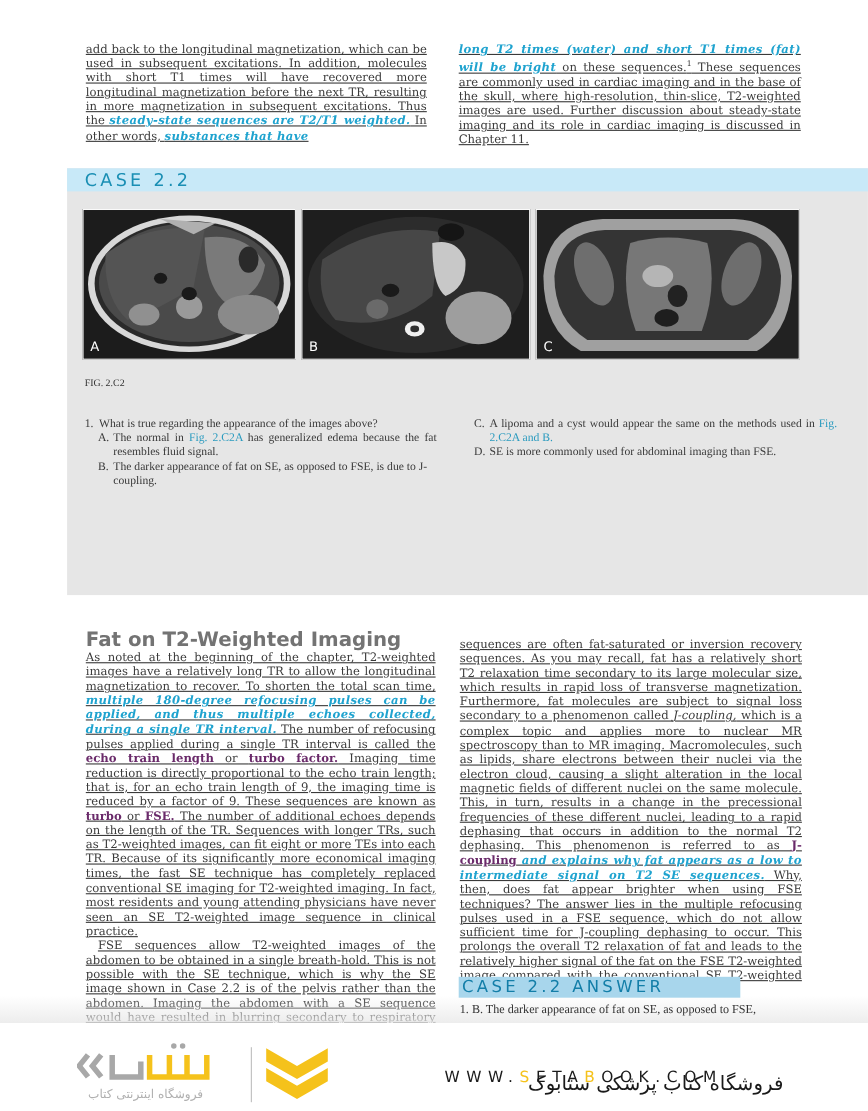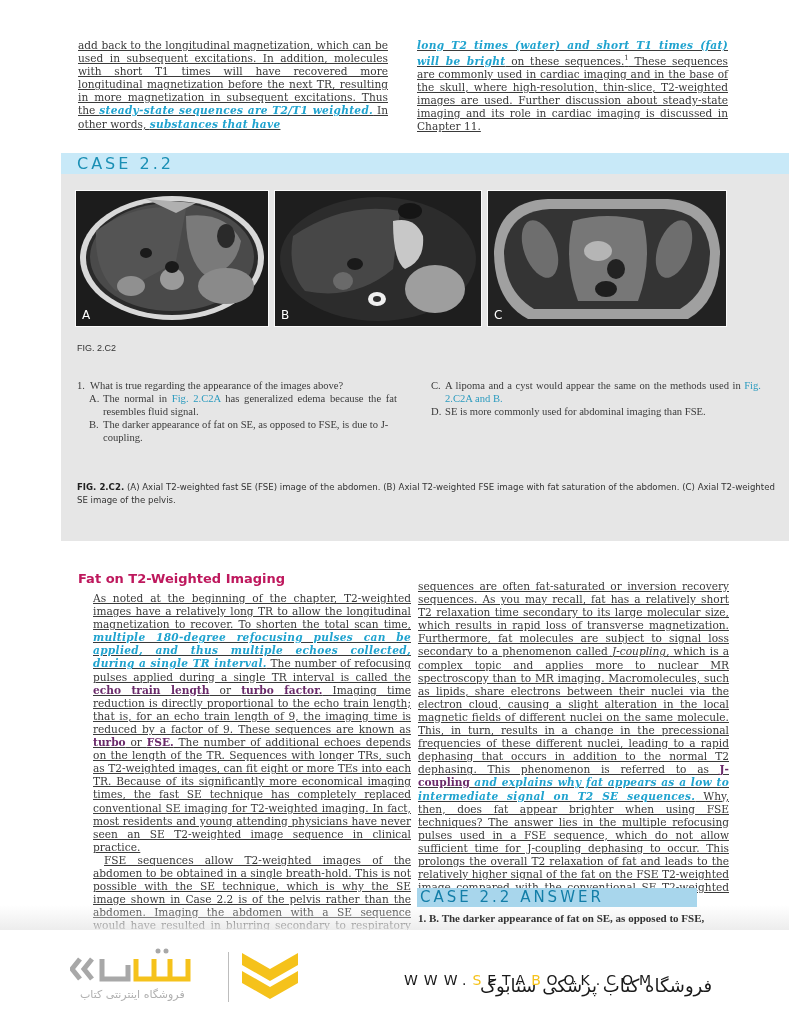--- a/index.html
+++ b/index.html
@@ -19,36 +19,36 @@
   
   #top-left { left: 78px; top: 39px; width: 310px; }
   #top-right { left: 417px; top: 39px; width: 311px; }
 
   
   #case-box { position: absolute; left: 61px; top: 153px; width: 728px; height: 388px; background: #e6e6e6; }
   #case-banner { position: absolute; left: 0; top: 0; width: 728px; height: 21px; background: #c8e9f8; }
   #case-title { position: absolute; left: 16px; top: 1px; font-family: "DejaVu Sans", sans-serif; font-size: 16px; letter-spacing: 3px; color: #1a8fb4; font-weight: normal; }
   .mri { position: absolute; top: 37px; height: 135px; background: #1e1e1e; overflow: hidden; border: 1px solid #fafafa; }
   .mri-label { position: absolute; left: 6px; bottom: 4px; color: #fff; font-family: "DejaVu Sans", sans-serif; font-size: 12px; }
-  #fig-label { position: absolute; left: 16px; top: 190px; font-family: Liberation Sans, sans-serif; font-size: 9px; color: #333; }
+  #fig-label { position: absolute; left: 16px; top: 190px; font-family: Liberation Serif, serif; font-size: 9px; color: #333; }
   .q { position: absolute; font-family: "Liberation Serif", serif; font-size: 10.6px; line-height: 13px; color: #3a3a3a; }
   .q .item { position: relative; padding-left: 13px; }
   .q .num { position: absolute; left: 0; }
   .q .sub { position: relative; padding-left: 26px; }
   .q .sub .letter { position: absolute; left: 12px; }
   #fig-caption { position: absolute; left: 16px; top: 328px; width: 700px; font-family: "DejaVu Sans", sans-serif; font-size: 8.6px; line-height: 12.5px; color: #333; }
   #fig-caption b { color: #222; }
 
   
-  #section-title { position: absolute; left: 78px; top: 571px; font-family: "DejaVu Sans", sans-serif; font-size: 13px; font-weight: bold; color: #be185d; }
-  #lower-left { left: 93px; top: 592px; width: 318px; }
+  #section-title { position: absolute; left: 78px; top: 571px; font-family: "DejaVu Sans", sans-serif; font-size: 18px; font-weight: bold; color: #737373; }
+  #lower-left { left: 78px; top: 592px; width: 318px; }
   #lower-right { left: 418px; top: 580px; width: 311px; }
-  #answer-banner { position: absolute; left: 417px; top: 888px; width: 280px; height: 19px; background: #a8d6ec; }
+  #answer-banner { position: absolute; left: 417px; top: 888px; width: 256px; height: 19px; background: #a8d6ec; }
   #answer-title { position: absolute; left: 3px; top: 0px; font-family: "DejaVu Sans", sans-serif; font-size: 15px; letter-spacing: 3px; color: #137ea8; }
-  #answer-line { position: absolute; left: 418px; top: 912px; width: 320px; font-family: "Liberation Serif", serif; font-weight: bold; font-size: 11px; color: #333; white-space: nowrap; }
+  #answer-line { position: absolute; left: 418px; top: 912px; width: 320px; font-family: "Liberation Serif", serif; font-weight: normal; font-size: 11px; color: #333; white-space: nowrap; }
 
   #fade { position: absolute; left: 0; top: 905px; width: 789px; height: 25px; background: linear-gradient(to bottom, rgba(255,255,255,0), rgba(232,232,232,0.8)); }
   #footer { position: absolute; left: 0; top: 930px; width: 789px; height: 80px; background: #ffffff; }
   #logo-left { position: absolute; left: 70px; top: 945px; width: 240px; height: 60px; }
   #logo-text-fa { position: absolute; left: 80px; top: 988px; font-family: "DejaVu Sans", sans-serif; font-size: 11px; color: #b0b0b0; direction: rtl; }
   #logo-divider { position: absolute; left: 228px; top: 952px; width: 1px; height: 50px; background: #bdbdbd; }
   #store-fa { position: absolute; left: 480px; top: 946px; font-family: "DejaVu Sans", sans-serif; font-size: 18px; color: #1a1a1a; direction: rtl; margin-top: 29px; }
   #store-url { position: absolute; left: 404px; top: 972px; font-family: "DejaVu Sans", sans-serif; font-size: 14px; letter-spacing: 6px; color: #1a1a1a; }
   #store-url .y { color: #f5c21b; }
 </style>
@@ -138,23 +138,20 @@
     <div class="sub" style="padding-left:14px; text-align:justify">
       <span class="letter" style="left:0">C.</span>
       <span>A lipoma and a cyst would appear the same on the methods used in </span><span class="link">Fig. 2.C2A and B.</span>
     </div>
     <div class="sub" style="padding-left:14px">
       <span class="letter" style="left:0">D.</span>
       <span>SE is more commonly used for abdominal imaging than FSE.</span>
     </div>
   </div>
 
-  <div id="fig-caption">
-    <b>FIG. 2.C2.</b><span> (A) Axial T2-weighted fast SE (FSE) image of the abdomen. (B) Axial T2-weighted FSE image with fat saturation of the abdomen. (C) Axial T2-weighted SE image of the pelvis.</span>
-  </div>
 </div>
 
 <div id="section-title">Fat on T2-Weighted Imaging</div>
 
 <div id="lower-left" class="col">
   <p><span>As noted at the beginning of the chapter, T2-weighted images have a relatively long TR to allow the longitudinal magnetization to recover. To shorten the total scan time, </span><span class="hl">multiple 180-degree refocusing pulses can be applied, and thus multiple echoes collected, during a single TR interval.</span><span> The number of refocusing pulses applied during a single TR interval is called the </span><span class="term">echo train length</span><span> or </span><span class="term">turbo factor.</span><span> Imaging time reduction is directly proportional to the echo train length; that is, for an echo train length of 9, the imaging time is reduced by a factor of 9. These sequences are known as </span><span class="term">turbo</span><span> or </span><span class="term">FSE.</span><span> The number of additional echoes depends on the length of the TR. Sequences with longer TRs, such as T2-weighted images, can fit eight or more TEs into each TR. Because of its significantly more economical imaging times, the fast SE technique has completely replaced conventional SE imaging for T2-weighted imaging. In fact, most residents and young attending physicians have never seen an SE T2-weighted image sequence in clinical practice.</span></p>
   <p class="indent">FSE sequences allow T2-weighted images of the abdomen to be obtained in a single breath-hold. This is not possible with the SE technique, which is why the SE image shown in Case 2.2 is of the pelvis rather than the abdomen. Imaging the abdomen with a SE sequence would have resulted in blurring secondary to respiratory motion artifact in the absence of respiratory triggering or a gating method.</p>
   <p class="indent">One consequence of the FSE technique is a relatively</p>
 </div>
 

